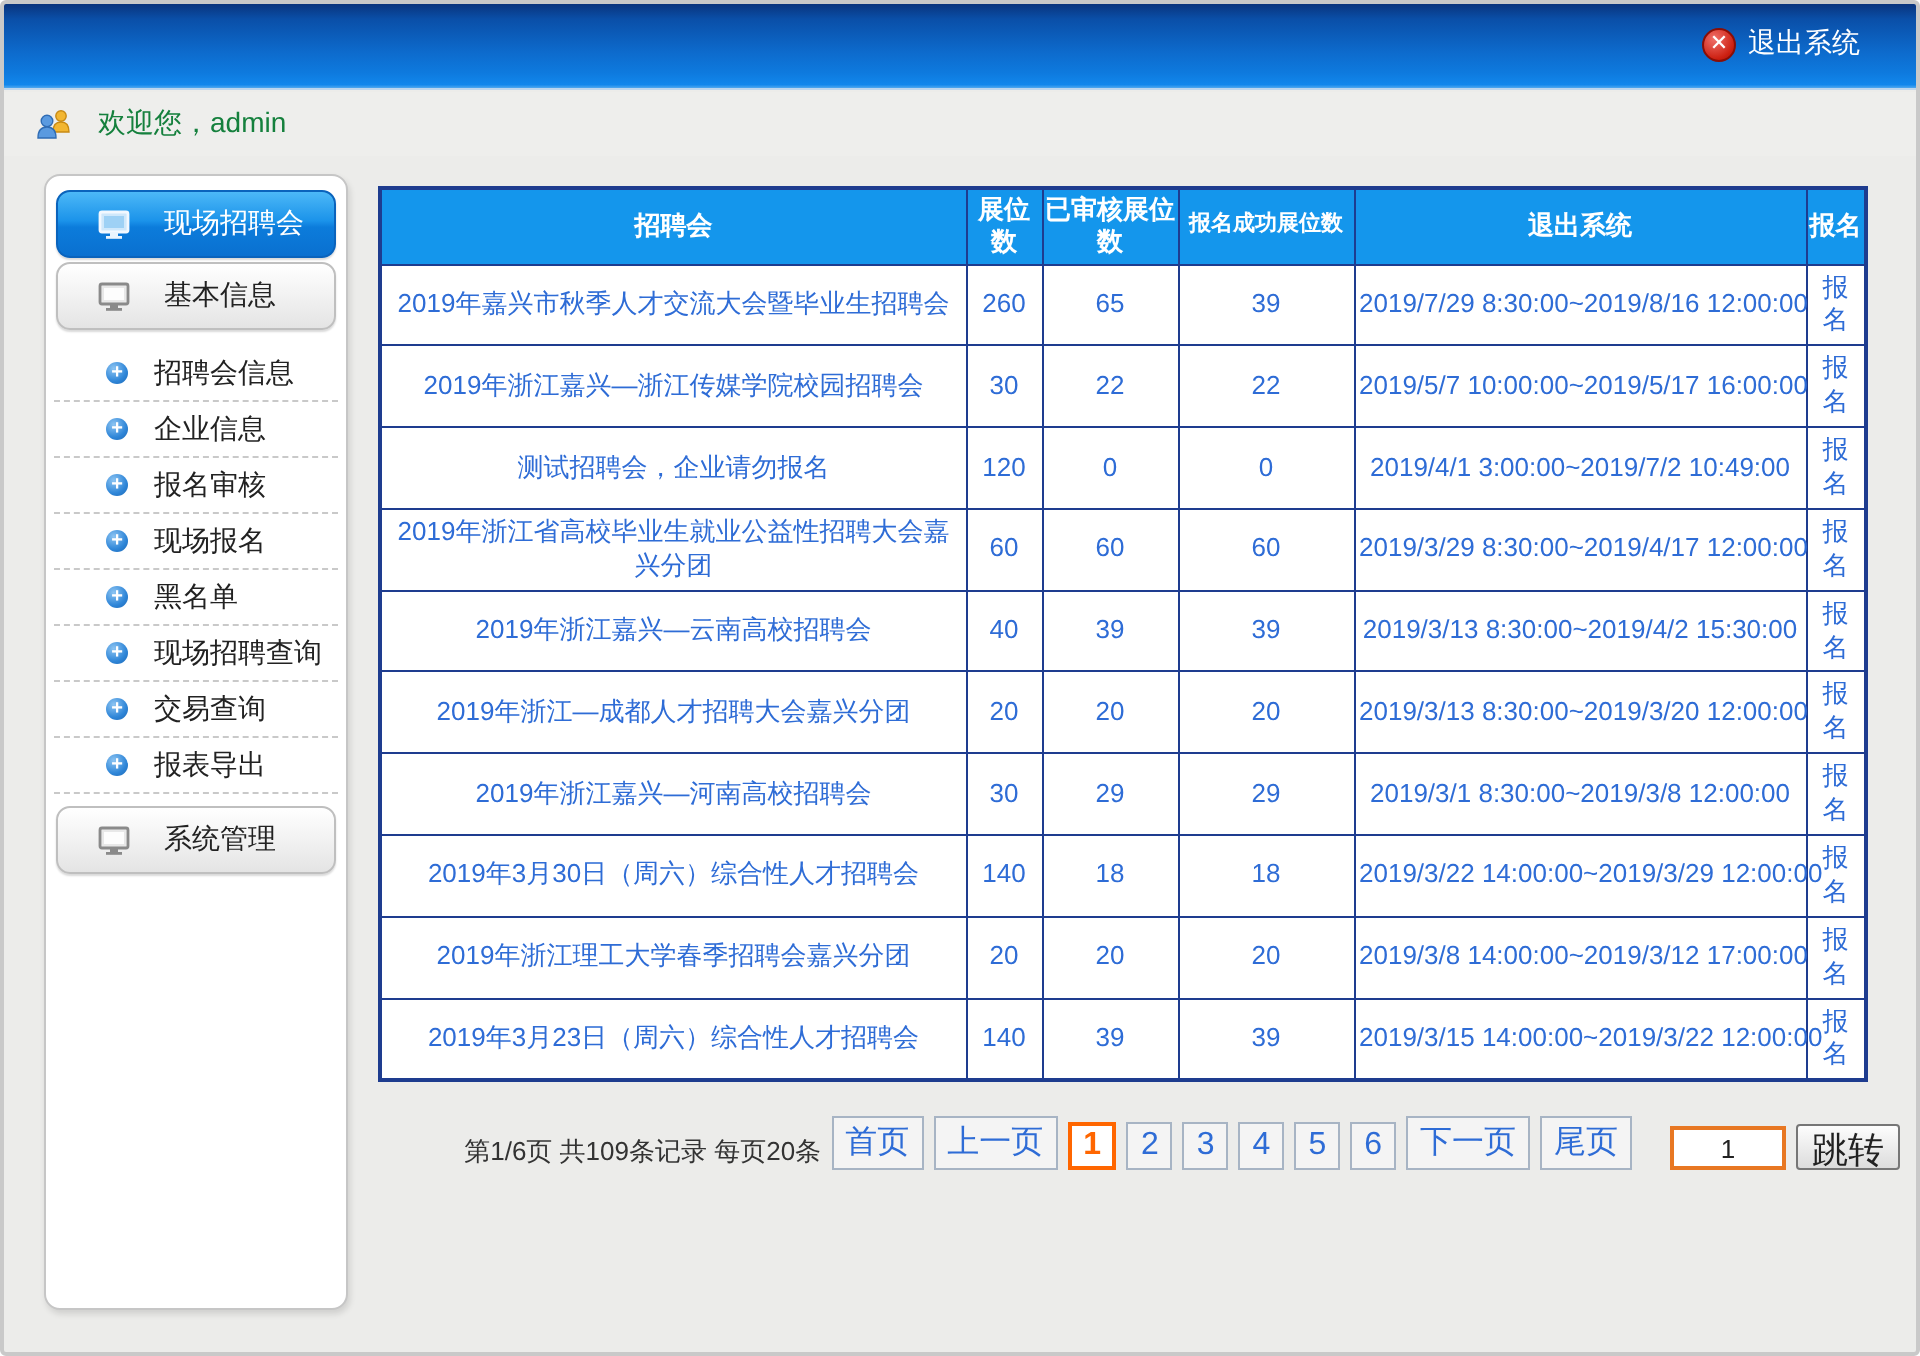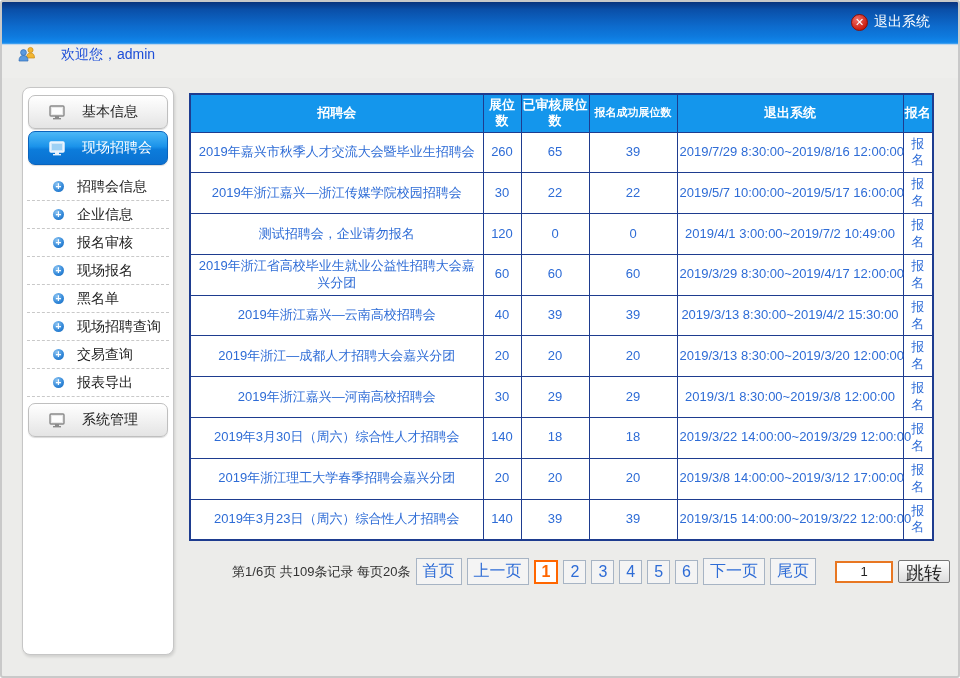--- a/index.html
+++ b/index.html
@@ -13,21 +13,21 @@
     border-bottom:1px solid #bcd6ee; }
   .logout { position:absolute; right:28px; top:11px; display:flex; align-items:center; gap:6px;
             color:#fff; font-size:14px; cursor:pointer; }
   .logout-ic { width:17px; height:17px; border-radius:50%;
     background:radial-gradient(circle at 35% 30%,#f0706a,#cc1f10 70%,#9c130a);
     color:#fff; font-size:11px; font-weight:bold; display:flex; align-items:center; justify-content:center;
     border:1px solid #8a0e06; line-height:1; }
 
   
   .welcome { position:absolute; left:0; top:44px; width:100%; height:32px; background:#eeeeec;
-             display:flex; padding-left:16px; gap:24px; font-size:14px; color:#1d4ed8; }
+             display:flex; align-items:center; padding-left:16px; gap:12px; font-size:14px; color:#15803d; }
 
   
   .sidebar { position:absolute; left:20px; top:85px; width:152px; height:568px; background:#fff;
              border:1px solid #c6c6c6; border-radius:8px; box-shadow:1px 2px 3px rgba(0,0,0,.12);
              padding:5px 4px; }
   .side-btn { height:34px; margin:2px 1px; border-radius:7px; border:1px solid #bfbfbf;
               background:linear-gradient(180deg,#ffffff 0%,#f3f3f3 45%,#e4e4e4 100%);
               display:flex; align-items:center; gap:16px; padding-left:20px;
               font-size:14px; color:#222; cursor:pointer; box-shadow:0 1px 1px rgba(0,0,0,.15); }
   .side-btn.active { background:linear-gradient(180deg,#4cb8f7 0%,#1b93ea 45%,#0c7cdb 55%,#0a70d0 100%);
@@ -48,21 +48,21 @@
   table.jobfair th { background:#1496ec; color:#fff; font-weight:bold; font-size:13px;
                      border:1px solid #1e3c8f; padding:2px 1px; line-height:1.25; text-align:center; }
   table.jobfair th.col-3 { font-size:11px; white-space:nowrap; }
   table.jobfair td { border:1px solid #1e3c8f; color:#2e6cd6; font-size:13px; text-align:center;
                      padding:3px 2px; height:25px; line-height:1.3; background:#fff; }
   td.time-cell { font-size:12.5px; white-space:nowrap; }
   td.action-cell { cursor:pointer; }
   .col-0{width:293px}.col-1{width:38px}.col-2{width:68px}.col-3{width:88px}.col-4{width:226px}.col-5{width:30px}
 
   
-  .pagination { margin-top:17px; display:flex; justify-content:flex-end; align-items:center;
+  .pagination { margin-top:17px; display:flex; justify-content:flex-end; align-items:flex-end;
                 gap:5px; margin-right:-18px; font-size:13px; color:#333; }
   .pg-btn { display:inline-block; border:1px solid #a7b4c4; background:#f4f4f4; color:#2e6cd6;
             padding:2px 6px; font-size:16px; cursor:pointer; }
   .pg-btn.current { border:2px solid #ff6600; color:#ff6600; background:#fff; padding:1px 6px; font-weight:bold; }
   .pg-input { width:58px; height:22px; border:2px solid #e87722; background:#fff; text-align:center;
               font-size:13px; color:#222; outline:none; }
   .jump-btn { min-width:52px; height:23px; border:1px solid #767676; border-radius:2px;
               background:linear-gradient(180deg,#fdfdfd,#dcdcdc); font-size:18px; color:#222; cursor:pointer; }
 </style>
 </head>
@@ -81,37 +81,37 @@
     <svg class="users-ic" width="19" height="16" viewBox="0 0 19 16">
       <circle cx="12.5" cy="4" r="2.6" fill="#f2b632" stroke="#c88a14" stroke-width="0.7"></circle>
       <path d="M8.5 12 q0-5 4-5 q4 0 4 5 z" fill="#f2b632" stroke="#c88a14" stroke-width="0.7"></path>
       <circle cx="5.5" cy="6.5" r="2.9" fill="#5a9ae0" stroke="#2f6cb4" stroke-width="0.7"></circle>
       <path d="M1 15 q0-5.5 4.5-5.5 q4.5 0 4.5 5.5 z" fill="#5a9ae0" stroke="#2f6cb4" stroke-width="0.7"></path>
     </svg>
     <span>欢迎您，admin</span>
   </div>
 
   <aside class="sidebar">
+    <div class="side-btn active">
+      <svg class="mon-ic" viewBox="0 0 17 15">
+        <rect x="1" y="1" width="14" height="10" rx="1" fill="#cfe8fb" stroke="#f2f8ff" stroke-width="1.4"></rect>
+        <rect x="3" y="3" width="10" height="6" fill="#9ed1f5"></rect>
+        <rect x="6" y="11" width="4" height="2" fill="#eaf4fd"></rect>
+        <rect x="4" y="13" width="8" height="1.4" fill="#eaf4fd"></rect>
+      </svg>
+      <span>现场招聘会</span>
+    </div>
     <div class="side-btn">
       <svg class="mon-ic" viewBox="0 0 17 15">
         <rect x="1" y="1" width="14" height="10" rx="1" fill="#e8e8e8" stroke="#8a8a8a" stroke-width="1.4"></rect>
         <rect x="3" y="3" width="10" height="6" fill="#fdfdfd"></rect>
         <rect x="6" y="11" width="4" height="2" fill="#8a8a8a"></rect>
         <rect x="4" y="13" width="8" height="1.4" fill="#8a8a8a"></rect>
       </svg>
       <span>基本信息</span>
-    </div>
-    <div class="side-btn active">
-      <svg class="mon-ic" viewBox="0 0 17 15">
-        <rect x="1" y="1" width="14" height="10" rx="1" fill="#cfe8fb" stroke="#f2f8ff" stroke-width="1.4"></rect>
-        <rect x="3" y="3" width="10" height="6" fill="#9ed1f5"></rect>
-        <rect x="6" y="11" width="4" height="2" fill="#eaf4fd"></rect>
-        <rect x="4" y="13" width="8" height="1.4" fill="#eaf4fd"></rect>
-      </svg>
-      <span>现场招聘会</span>
     </div>
 
     <ul class="submenu">
         <li>
           <span class="plus-ic">+</span>
           <span>招聘会信息</span>
         </li>
         <li>
           <span class="plus-ic">+</span>
           <span>企业信息</span>

